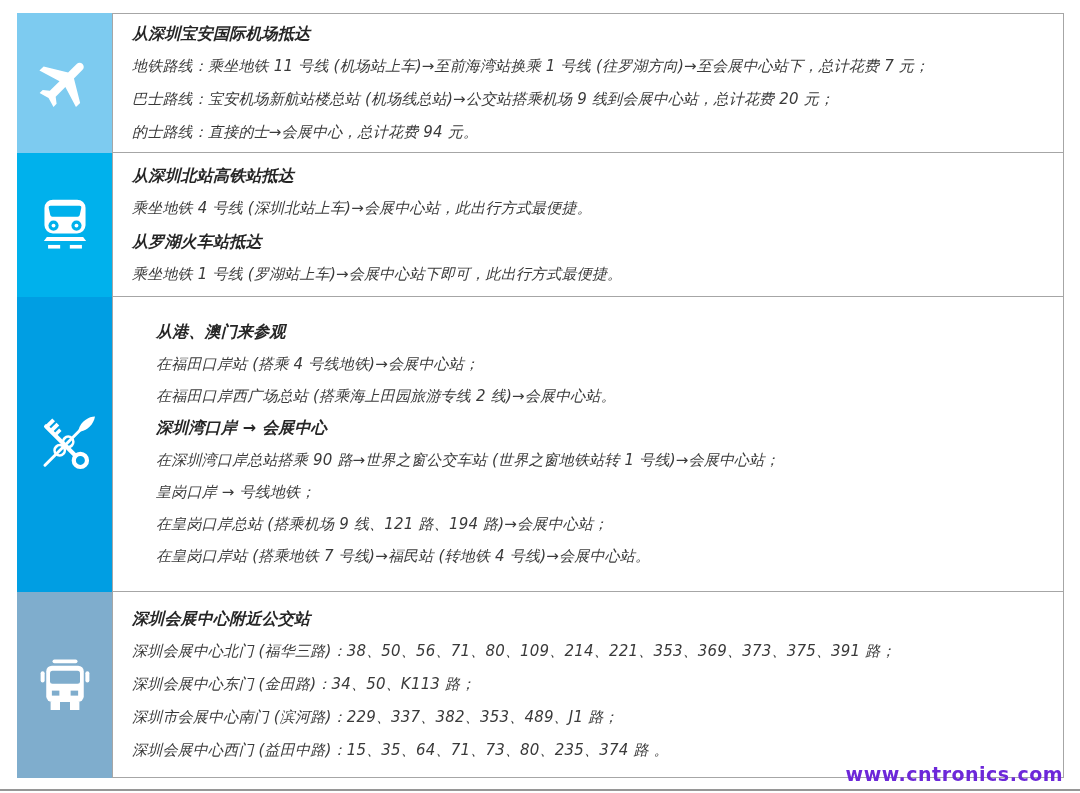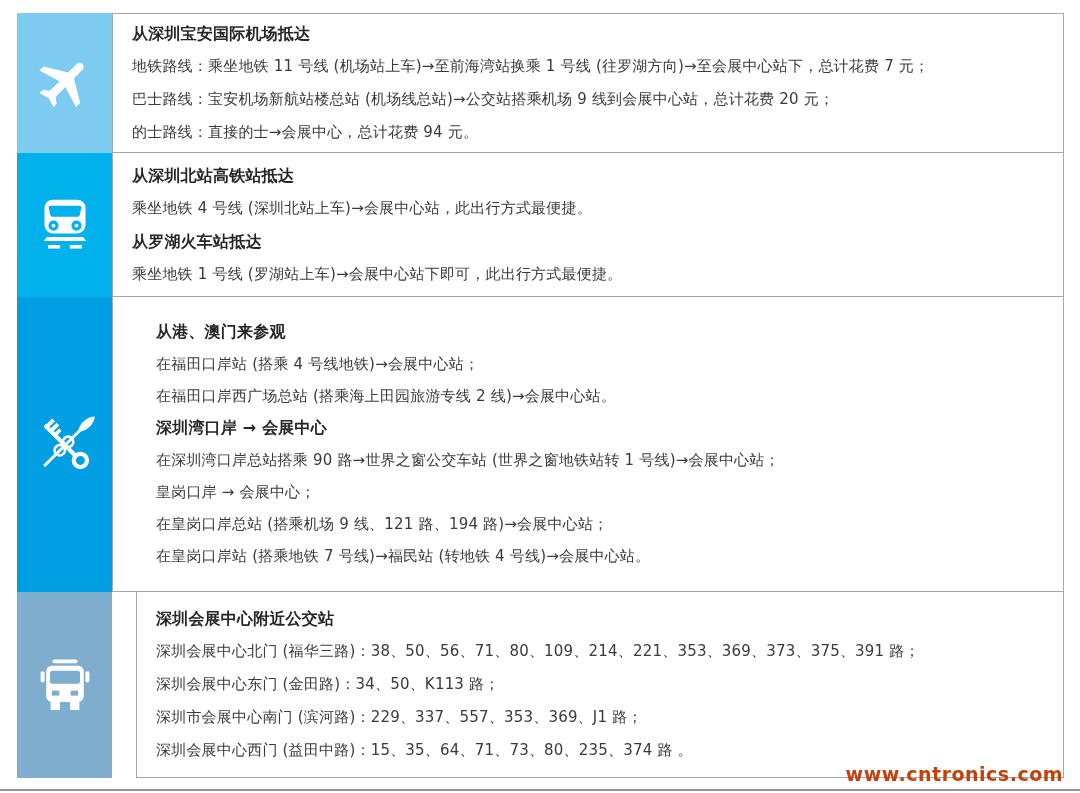--- a/index.html
+++ b/index.html
@@ -10,35 +10,35 @@
   }
   .page{position:absolute;inset:0;}
   .sections{
     position:absolute;left:17px;top:13px;width:1047px;
     display:flex;flex-direction:column;
   }
   .sections section{display:flex;align-items:stretch;}
   .sections section:nth-of-type(1){height:140px;}
   .sections section:nth-of-type(2){height:144px;justify-content:center;}
   .sections section:nth-of-type(3){height:295px;}
-  .sections section:nth-of-type(4){height:186px;gap:24px;}
+  .sections section:nth-of-type(4){height:186px;}
   .icon-cell{
     flex:0 0 95px;width:95px;
     display:flex;align-items:center;justify-content:center;
   }
   .text-cell{
     flex:1;background:#ffffff;
     border:1px solid #a6a6a6;box-sizing:border-box;
     display:flex;flex-direction:column;justify-content:center;
     padding:2px 8px 2px 19px;overflow:hidden;
   }
   .sections section + section .text-cell{border-top:none;}
   .row{
     font-size:15px;line-height:33px;color:#3a3a3a;
-    white-space:nowrap;letter-spacing:0.2px;
+    white-space:nowrap;letter-spacing:0.2px;font-style:italic;
   }
   .sections section:nth-of-type(3) .row{line-height:32px;margin-left:24px;}
   .row.bold{font-weight:bold;font-size:16px;color:#262626;}
   .bottom-rule{
     position:absolute;left:0;top:789px;width:1080px;height:2px;
     background:#969696;
   }
   .watermark{
     position:absolute;right:17px;top:763px;
     font-size:19px;letter-spacing:0.5px;font-weight:bold;
@@ -102,21 +102,21 @@
             </g>
             <path d="M33,14 c1.5,-6 7,-9 11,-9 c-1,5.5 -5,9 -9.5,10 z" fill="#fff"></path>
           </svg>
         </div>
         <div class="text-cell">
           <div class="row bold">从港、澳门来参观</div>
           <div class="row">在福田口岸站 (搭乘 4 号线地铁)→会展中心站；</div>
           <div class="row">在福田口岸西广场总站 (搭乘海上田园旅游专线 2 线)→会展中心站。</div>
           <div class="row bold">深圳湾口岸 → 会展中心</div>
           <div class="row">在深圳湾口岸总站搭乘 90 路→世界之窗公交车站 (世界之窗地铁站转 1 号线)→会展中心站；</div>
-          <div class="row">皇岗口岸 → 会展中心；</div>
+          <div class="row">皇岗口岸 → 号线地铁；</div>
           <div class="row">在皇岗口岸总站 (搭乘机场 9 线、121 路、194 路)→会展中心站；</div>
           <div class="row">在皇岗口岸站 (搭乘地铁 7 号线)→福民站 (转地铁 4 号线)→会展中心站。</div>
         </div>
       </section>
       <section>
         <div class="icon-cell" style="background: rgb(127, 173, 205);">
           <svg width="60" height="60" viewBox="0 0 48 48">
             <rect x="14" y="3.5" width="20" height="3" rx="1.5" fill="#fff"></rect>
             <rect x="9" y="8.5" width="30" height="29" rx="4.5" fill="#fff"></rect>
             <rect x="12" y="12.5" width="24" height="10.5" rx="2" fill="#7fadcd"></rect>
@@ -125,20 +125,20 @@
             <rect x="13.5" y="28.5" width="6" height="4" fill="#7fadcd"></rect>
             <rect x="28.5" y="28.5" width="6" height="4" fill="#7fadcd"></rect>
             <rect x="12.5" y="37.5" width="7.5" height="6.5" fill="#fff"></rect>
             <rect x="28" y="37.5" width="7.5" height="6.5" fill="#fff"></rect>
           </svg>
         </div>
         <div class="text-cell">
           <div class="row bold">深圳会展中心附近公交站</div>
           <div class="row">深圳会展中心北门 (福华三路)：38、50、56、71、80、109、214、221、353、369、373、375、391 路；</div>
           <div class="row">深圳会展中心东门 (金田路)：34、50、K113 路；</div>
-          <div class="row">深圳市会展中心南门 (滨河路)：229、337、557、353、369、J1 路；</div>
+          <div class="row">深圳市会展中心南门 (滨河路)：229、337、382、353、489、J1 路；</div>
           <div class="row">深圳会展中心西门 (益田中路)：15、35、64、71、73、80、235、374 路 。</div>
         </div>
       </section>
     </div>
   <div class="bottom-rule"></div>
-  <div class="watermark" style="color: #c2410c;">www.cntronics.com</div>
+  <div class="watermark" style="color: #6d28d9;">www.cntronics.com</div>
 </div>
 
 </body></html>

